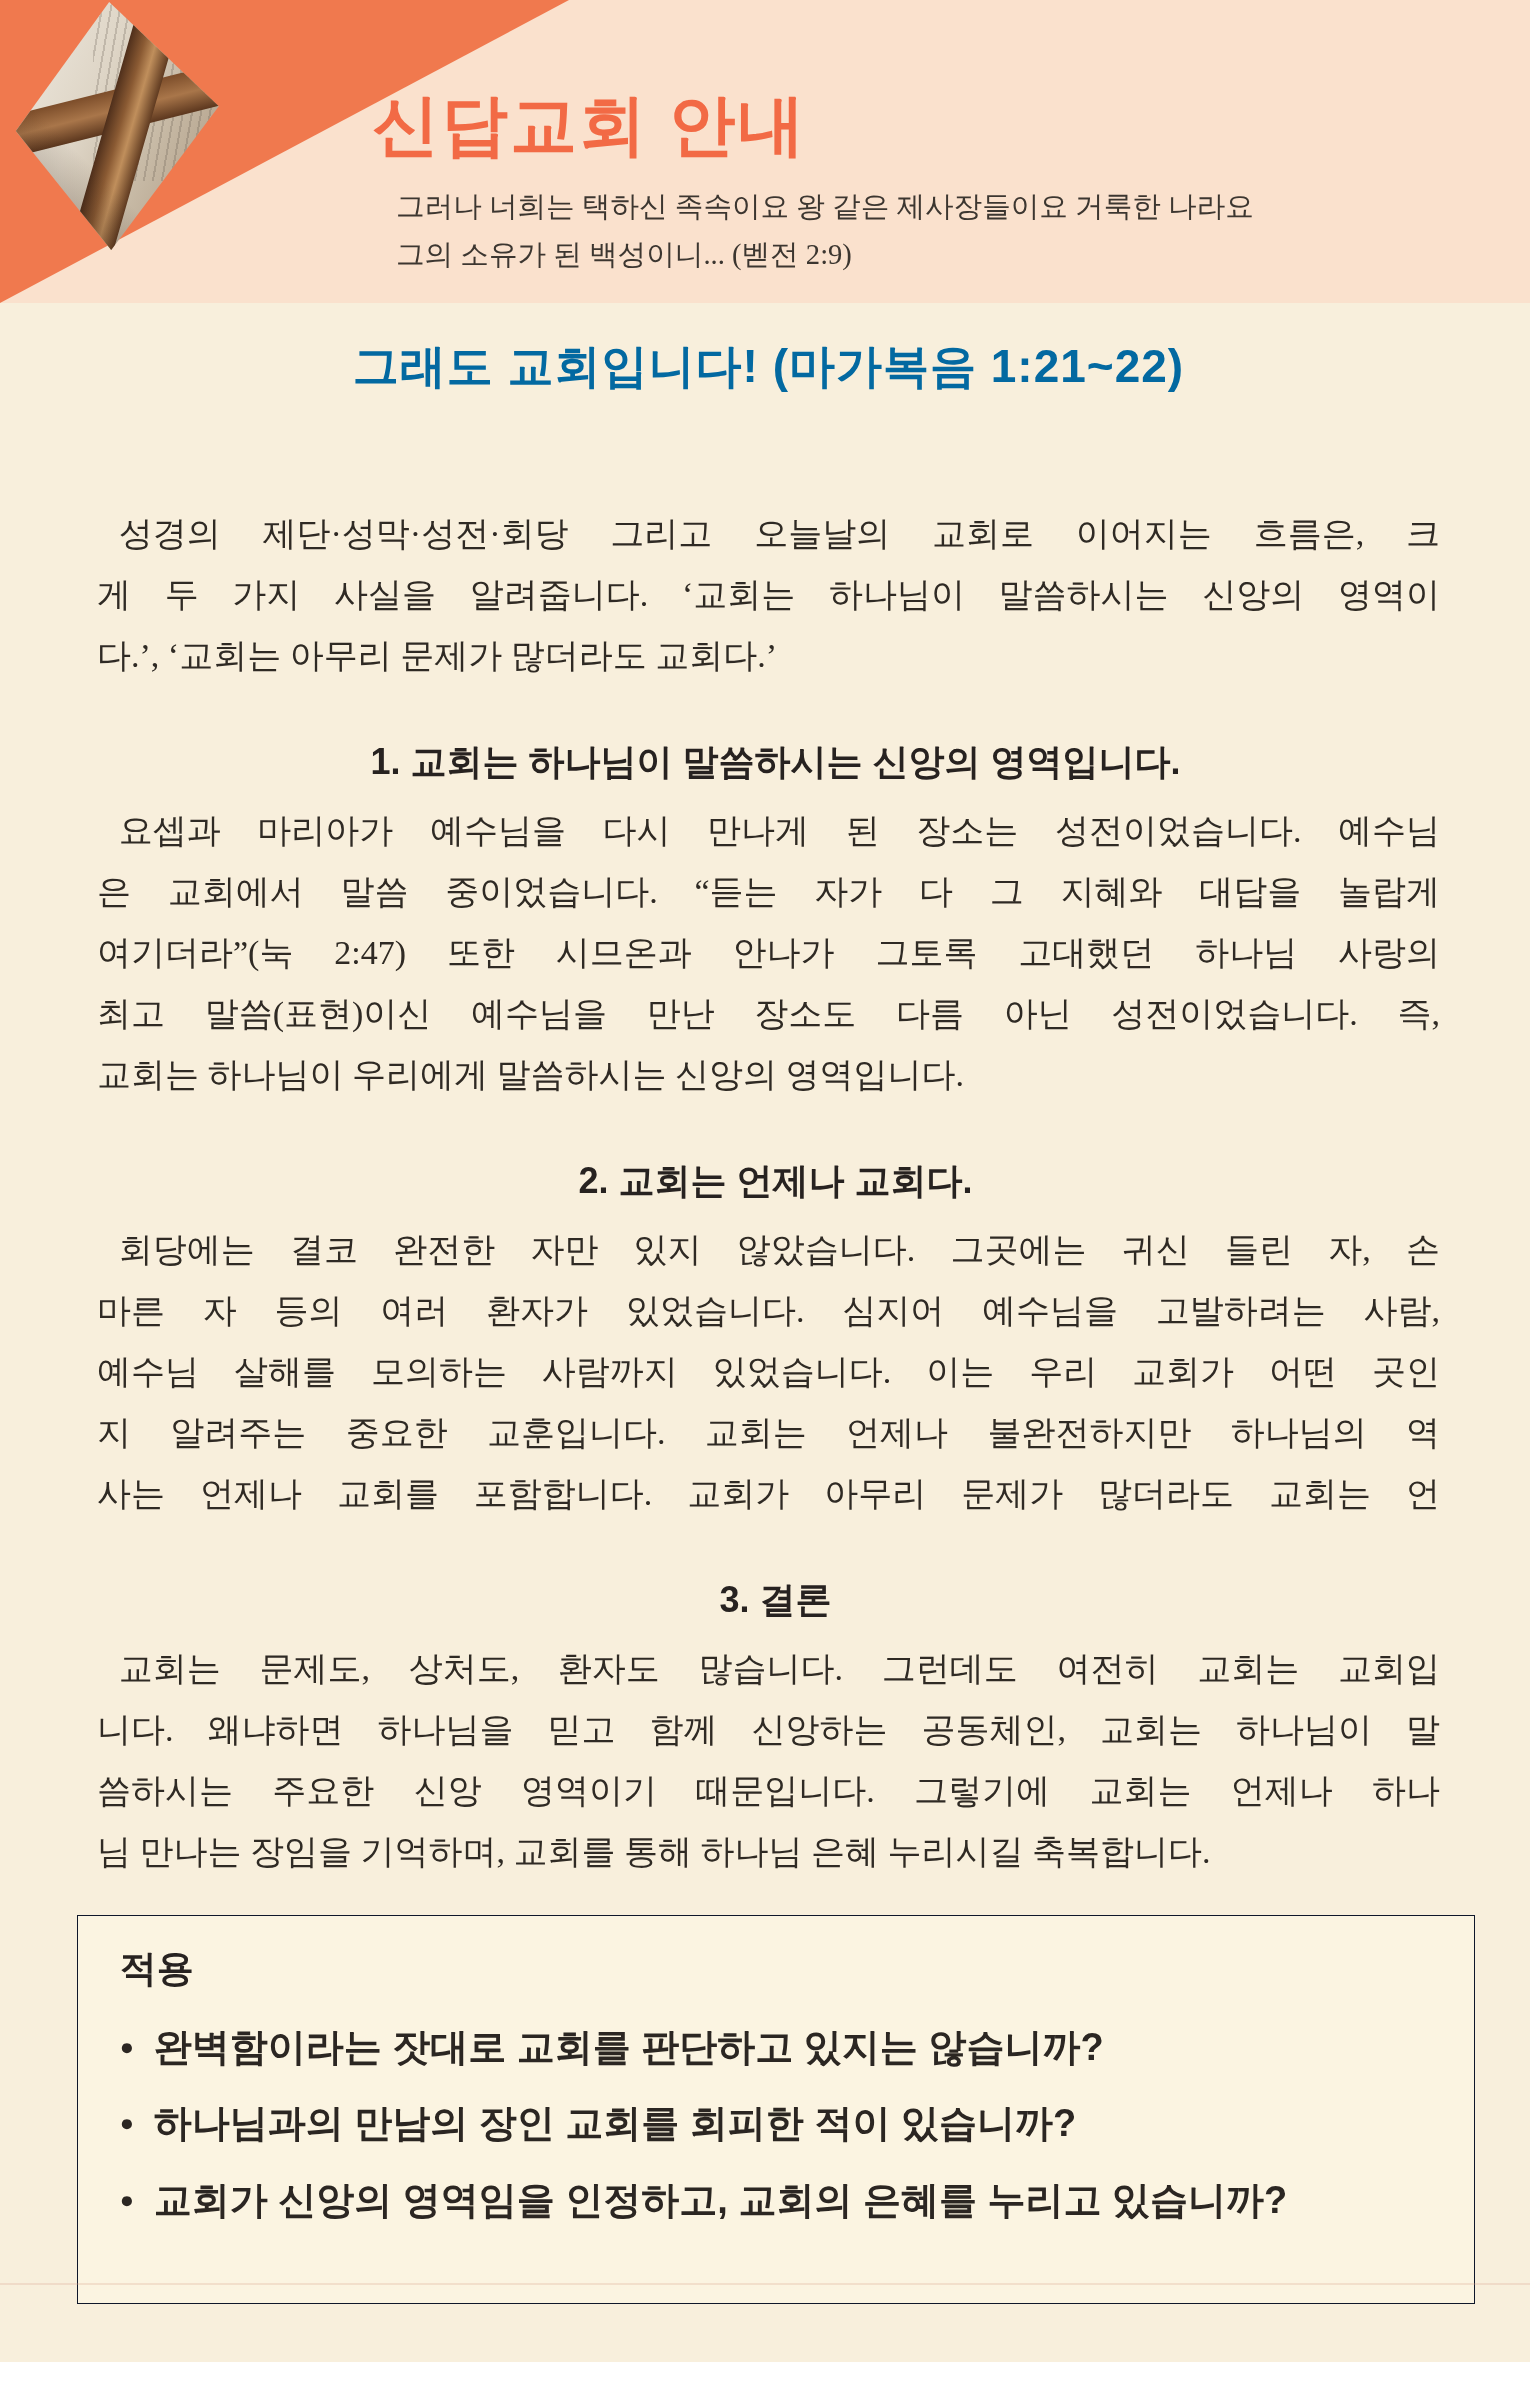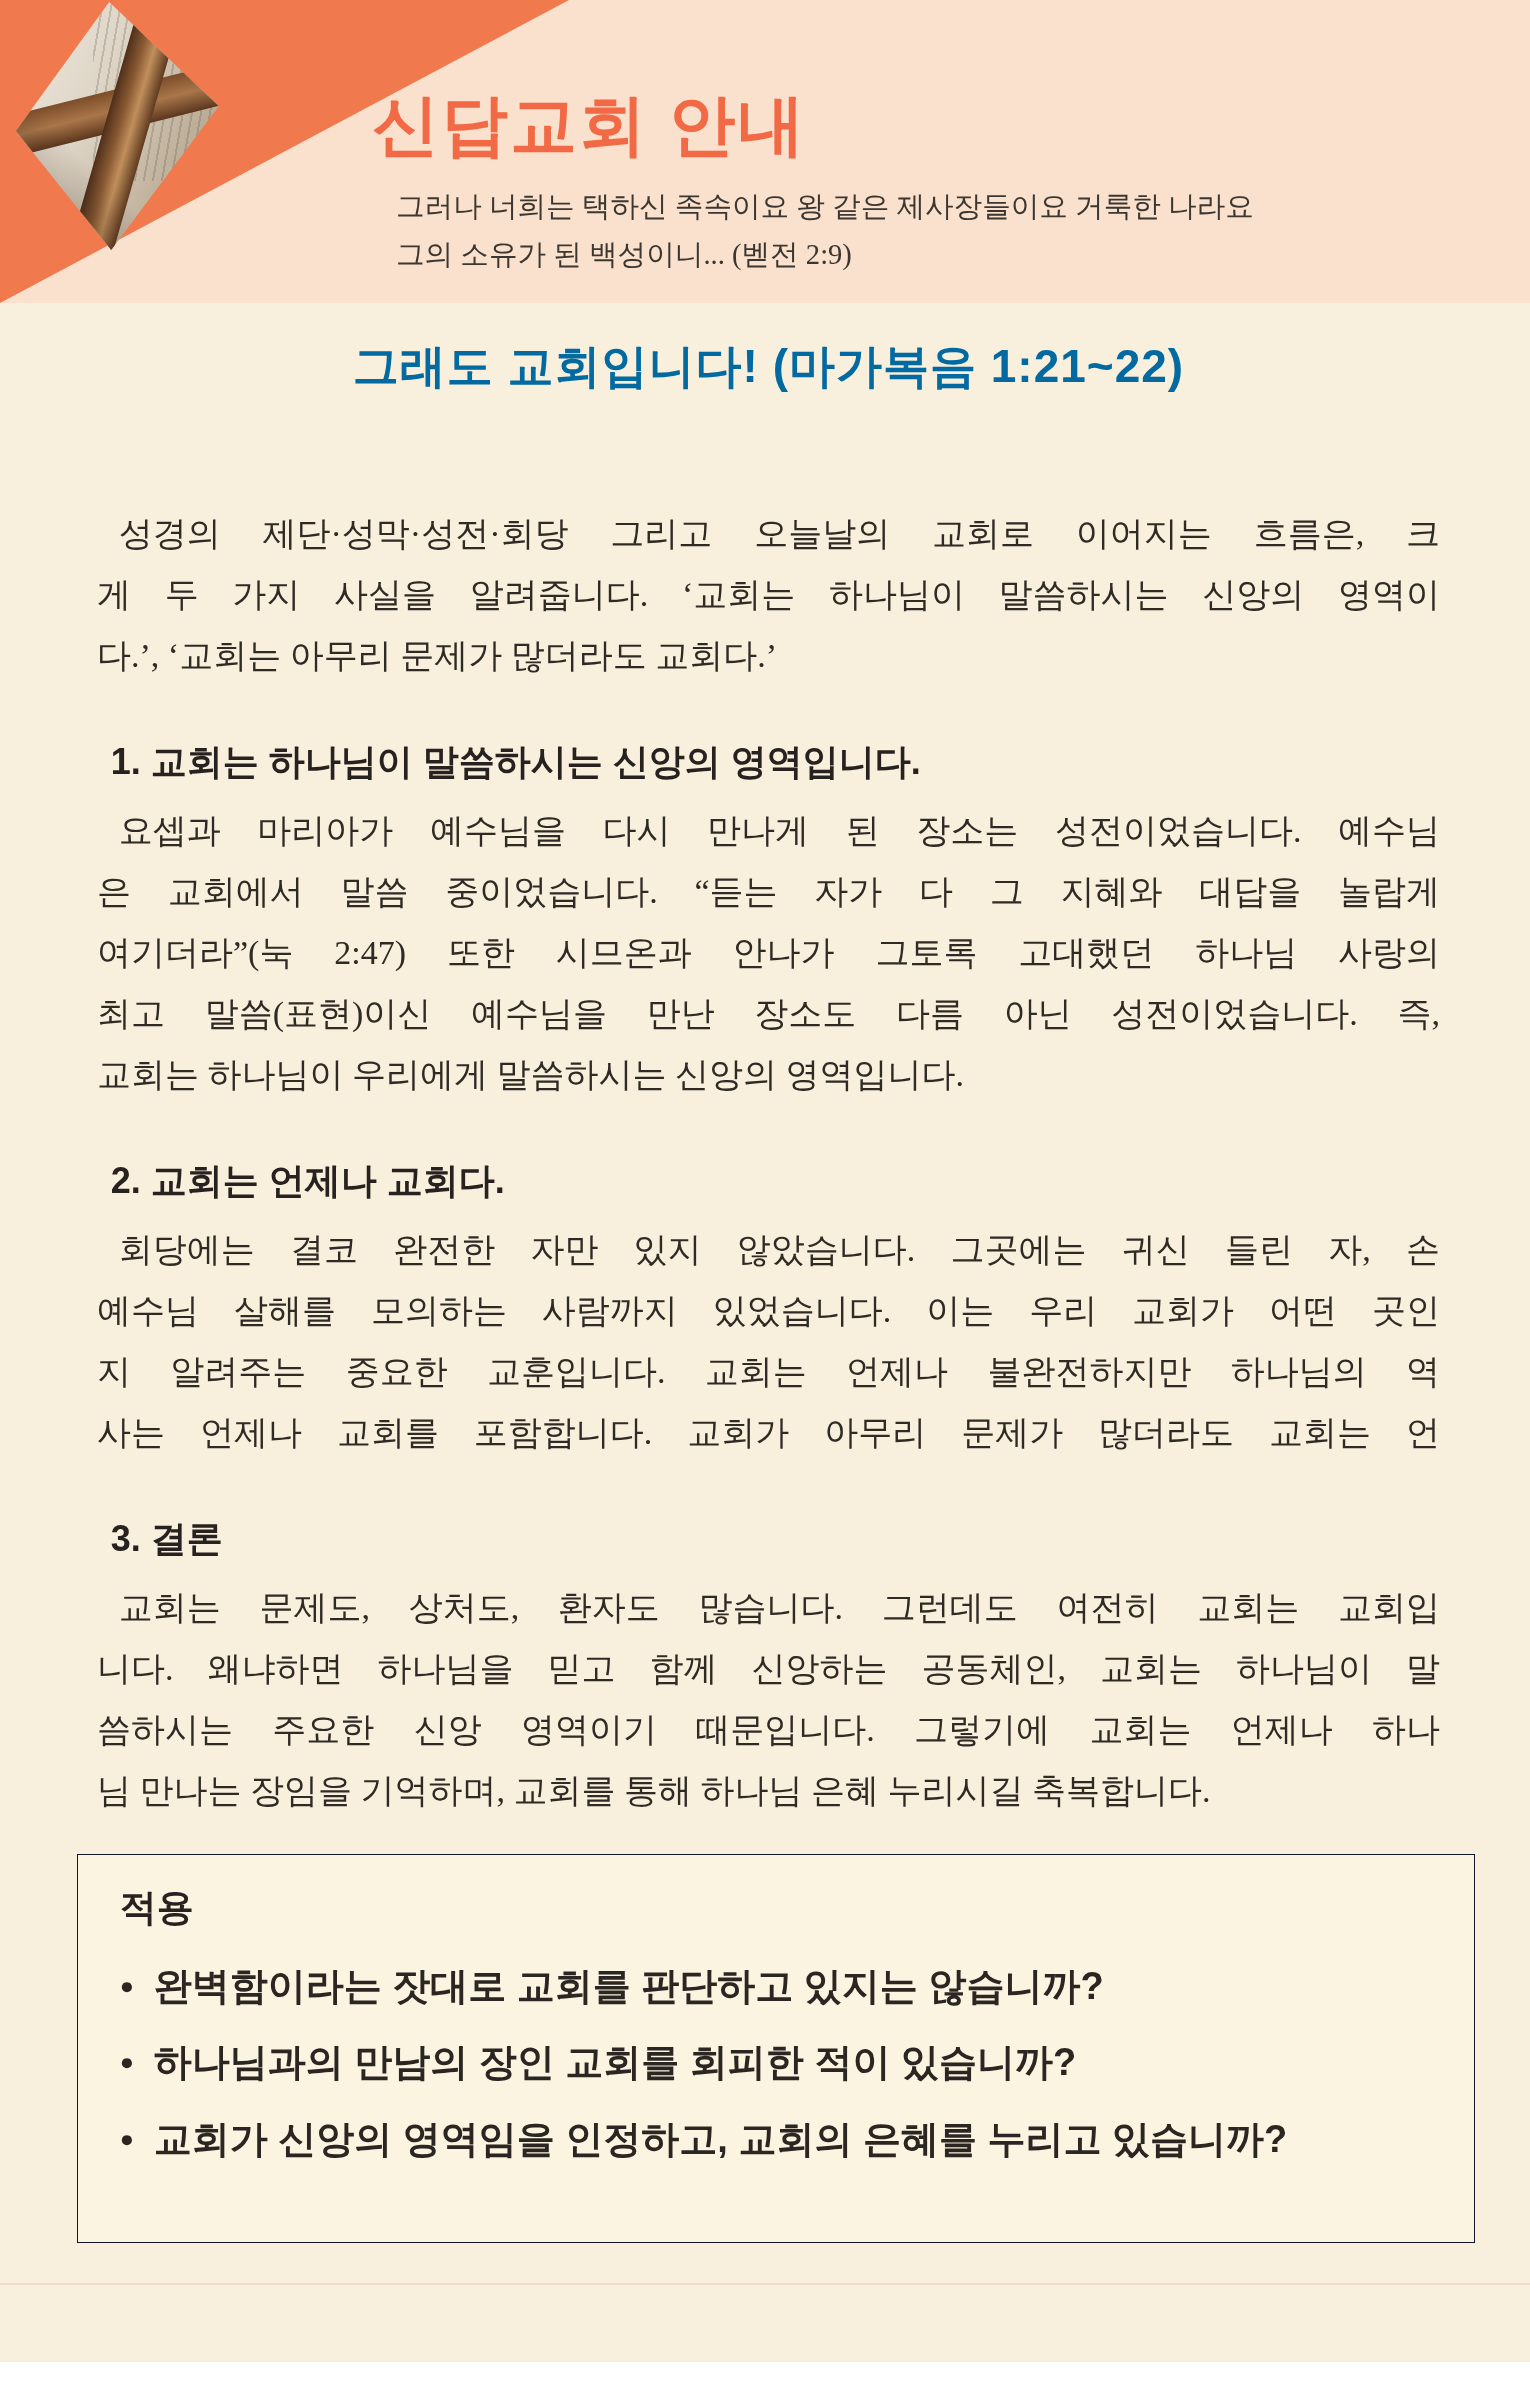--- a/index.html
+++ b/index.html
@@ -56,21 +56,21 @@
     font-family:"Liberation Sans", sans-serif;font-weight:700;
     font-size:46px;line-height:57px;color:#0369a1;letter-spacing:1px;
   }
   .para{font-size:34px;line-height:61px;margin:0 0 45px 0;}
   .tline{text-align:justify;text-align-last:justify;word-break:keep-all;}
   .tline.last{text-align-last:left;}
   .tline:first-child{padding-left:21.7px;box-sizing:border-box;}
   .sec-head{
     margin:0 0 7.9px 0;padding-left:13.8px;
     font-family:"Liberation Sans", sans-serif;font-weight:700;
-    font-size:36px;line-height:61px;color:#272220;
+    font-size:36px;line-height:61px;color:#272220;text-align:center;
   }
   .para.last-para{margin-bottom:33px;}
 
   
   .app-box{
     box-sizing:border-box;margin:0 -35px 0 -19.7px;
     background:#fbf4e1;border:1px solid #0f172a;
     padding:25.6px 39px 51px 21.7px;
   }
   .app-head{
@@ -120,20 +120,21 @@
         <div class="tline">요셉과 마리아가 예수님을 다시 만나게 된 장소는 성전이었습니다. 예수님</div>
         <div class="tline">은 교회에서 말씀 중이었습니다. “듣는 자가 다 그 지혜와 대답을 놀랍게</div>
         <div class="tline">여기더라”(눅 2:47) 또한 시므온과 안나가 그토록 고대했던 하나님 사랑의</div>
         <div class="tline">최고 말씀(표현)이신 예수님을 만난 장소도 다름 아닌 성전이었습니다. 즉,</div>
         <div class="tline last">교회는 하나님이 우리에게 말씀하시는 신앙의 영역입니다.</div>
       </div>
 
     <h3 class="sec-head">2. 교회는 언제나 교회다.</h3>
     <div class="para">
         <div class="tline">회당에는 결코 완전한 자만 있지 않았습니다. 그곳에는 귀신 들린 자, 손</div>
+        <div class="tline">마른 자 등의 여러 환자가 있었습니다. 심지어 예수님을 고발하려는 사람,</div>
         <div class="tline">예수님 살해를 모의하는 사람까지 있었습니다. 이는 우리 교회가 어떤 곳인</div>
         <div class="tline">지 알려주는 중요한 교훈입니다. 교회는 언제나 불완전하지만 하나님의 역</div>
         <div class="tline">사는 언제나 교회를 포함합니다. 교회가 아무리 문제가 많더라도 교회는 언</div>
       </div>
 
     <h3 class="sec-head">3. 결론</h3>
     <div class="para last-para">
         <div class="tline">교회는 문제도, 상처도, 환자도 많습니다. 그런데도 여전히 교회는 교회입</div>
         <div class="tline">니다. 왜냐하면 하나님을 믿고 함께 신앙하는 공동체인, 교회는 하나님이 말</div>
         <div class="tline">씀하시는 주요한 신앙 영역이기 때문입니다. 그렇기에 교회는 언제나 하나</div>

